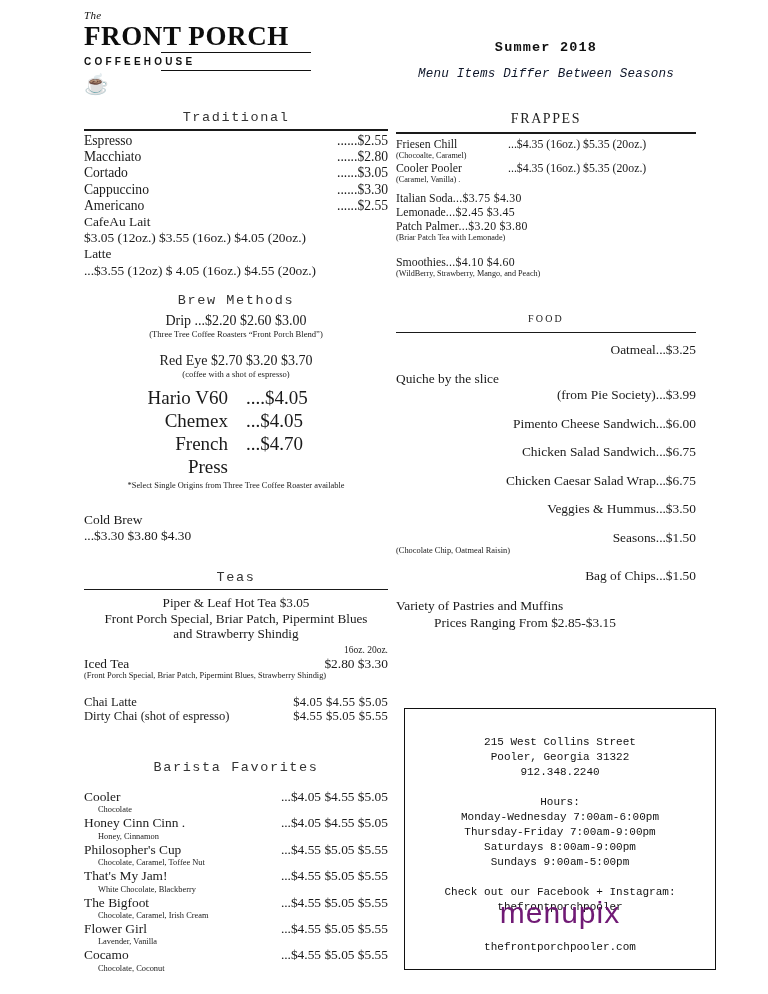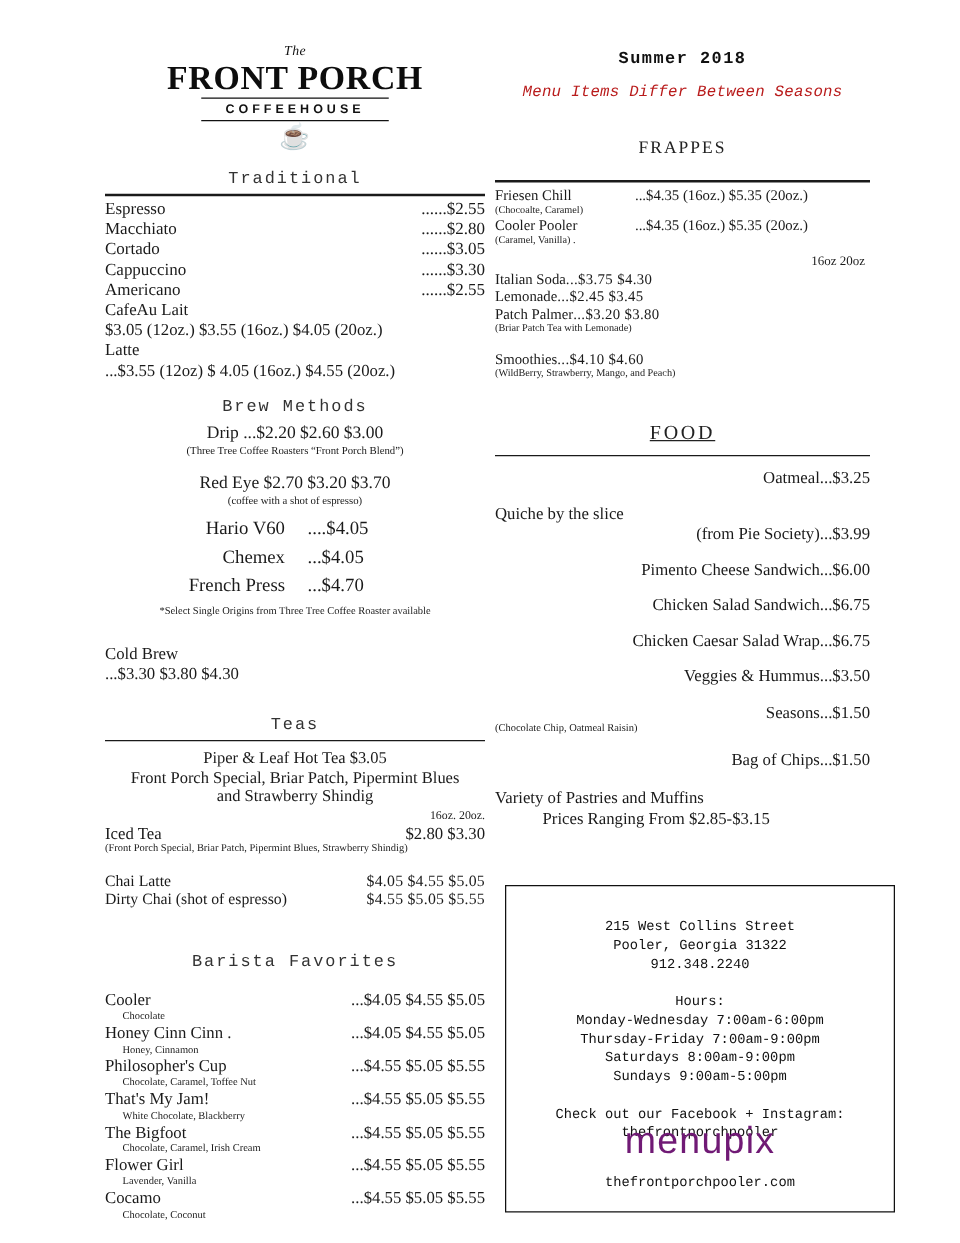--- a/index.html
+++ b/index.html
@@ -10,21 +10,21 @@
     color: #1a1a1a;
     overflow: hidden;
   }
   .page { position: relative; width: 768px; height: 994px; }
 
   
   .col-left  { position: absolute; left: 84px;  top: 0; width: 304px; }
   .col-right { position: absolute; left: 396px; top: 0; width: 300px; }
 
   
-  .logo-block { text-align: center; padding-top: 36px; }
+  .logo-block { text-align: left; padding-top: 10px; }
   .logo-the {
     font-family: "Liberation Serif", serif;
     font-style: italic; font-size: 11px; letter-spacing: .3px;
     color: #111; line-height: 1;
   }
   .logo-main {
     font-family: "Liberation Serif", serif;
     font-weight: bold; font-size: 27px; letter-spacing: .6px;
     line-height: 1.05; color: #0d0d0d; margin-top: 1px;
   }
@@ -40,38 +40,38 @@
 
   
   .sec-head {
     font-family: "Liberation Mono", monospace;
     font-size: 13.5px; text-align: center; letter-spacing: 1.6px;
     color: #333; margin-bottom: 4px;
   }
   .sec-head-serif {
     font-family: "Liberation Serif", serif;
     font-size: 14px; text-align: center; letter-spacing: 1.6px;
-    color: #222; margin-bottom: 17px;
+    color: #222; margin-bottom: 5px;
   }
   .rule { height: 1.6px; background: #1a1a1a; width: 100%; }
   .sizehdr {
     font-size: 9.5px; text-align: right; line-height: 11px; color: #222;
   }
 
   
   #traditional { margin-top: 16px; }
   #traditional .rule { margin-bottom: 2px; }
   .trad-row { display: flex; justify-content: space-between; font-size: 13.6px; line-height: 16.2px; }
   .trad-multi { font-size: 13.4px; line-height: 16.2px; }
 
   
   #brew { margin-top: 14px; }
   .brew-main { text-align: center; font-size: 14px; line-height: 17px; }
   .brew-note { text-align: center; font-size: 8.6px; line-height: 11px; }
-  .brew-grid { display: flex; justify-content: center; font-size: 15px; line-height: 23px; }
+  .brew-grid { display: flex; justify-content: center; font-size: 19px; line-height: 23px; }
   .brew-grid .bn { width: 112px; text-align: right; padding-right: 18px; }
   .brew-grid .bp { width: 92px; text-align: left; }
   .brew-star { text-align: center; font-size: 8.4px; line-height: 12px; margin-top: 2px; }
   .coldbrew { display: flex; justify-content: center; font-size: 13.4px; margin-top: 20px; flex-direction: column; }
   .coldbrew .bn { width: 112px; text-align: left; }
   .coldbrew .bp { text-align: left; }
 
   
   #teas { margin-top: 26px; }
   #teas .rule { margin-bottom: 5px; }
@@ -92,35 +92,35 @@
 
   
   .season-title {
     font-family: "Liberation Mono", monospace;
     font-weight: bold; font-size: 13.5px; text-align: center;
     letter-spacing: 1.2px; margin-top: 40px; color: #111;
   }
   .season-sub {
     font-family: "Liberation Mono", monospace;
     font-style: italic; font-size: 12.6px; text-align: center;
-    letter-spacing: .2px; margin-top: 12px; color: #b91c1c;
+    letter-spacing: .2px; margin-top: 12px; color: #0f172a;
   }
 
   #frappes { margin-top: 30px; }
   #frappes .rule { margin-bottom: 3px; }
   .fr-row { display: flex; font-size: 11.8px; line-height: 14px; }
   .fr-row .nm { width: 112px; }
   .fr-row .pr { flex: 1; }
   .fr-sub { font-size: 8.2px; line-height: 10px; }
   .fr-sizehdr { text-align: right; font-size: 10.4px; line-height: 13px; padding-right: 4px; }
   .fr-prow { display: flex; justify-content: flex-start; font-size: 11.8px; line-height: 14px; }
   .fr-prow .pr { letter-spacing: .3px; }
 
   #food { margin-top: 34px; }
-  #food .sec-head-serif { font-size: 16px; letter-spacing: 2.2px; margin-bottom: 8px; text-decoration: underline; }
+  #food .sec-head-serif { font-size: 10px; letter-spacing: 2.2px; margin-bottom: 8px; }
   #food .rule { margin-bottom: 9px; }
   .food-item { margin-bottom: 12px; }
   .food-row { display: flex; justify-content: flex-end; align-items: flex-end; font-size: 13.4px; line-height: 16.5px; }
   .food-name2 { font-size: 13.4px; line-height: 16.5px; }
   .food-sub { font-size: 8.4px; line-height: 10px; }
   .food-var { font-size: 13.4px; line-height: 17px; }
   .food-var-2 { font-size: 13.4px; padding-left: 38px; }
 
   
   .info-box {
@@ -325,21 +325,20 @@
       </div>
       <div>
         <div class="fr-row">
           <span class="nm">Cooler Pooler</span>
           <span class="pr">...$4.35 (16oz.) $5.35 (20oz.)</span>
         </div>
         <div class="fr-sub">(Caramel, Vanilla) .</div>
       </div>
 
       <div style="height:6px"></div>
-      <div class="fr-sizehdr">16oz   20oz</div>
 
       <div class="fr-prow">
         <span class="nm">Italian Soda</span>
         <span class="pr">...$3.75 $4.30</span>
       </div>
       <div class="fr-prow">
         <span class="nm">Lemonade</span>
         <span class="pr">...$2.45 $3.45</span>
       </div>
       <div class="fr-prow">

